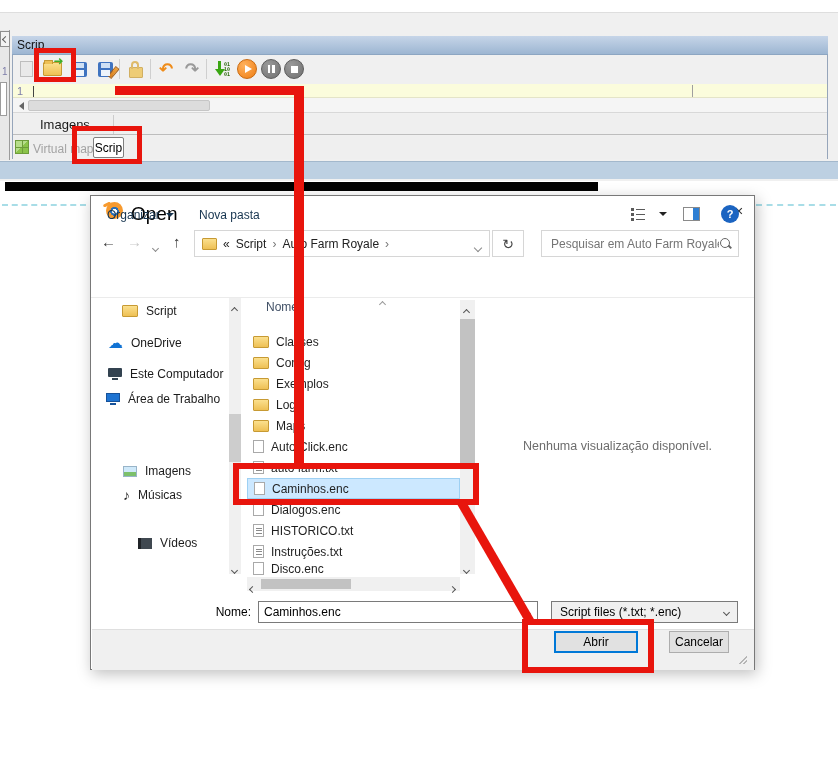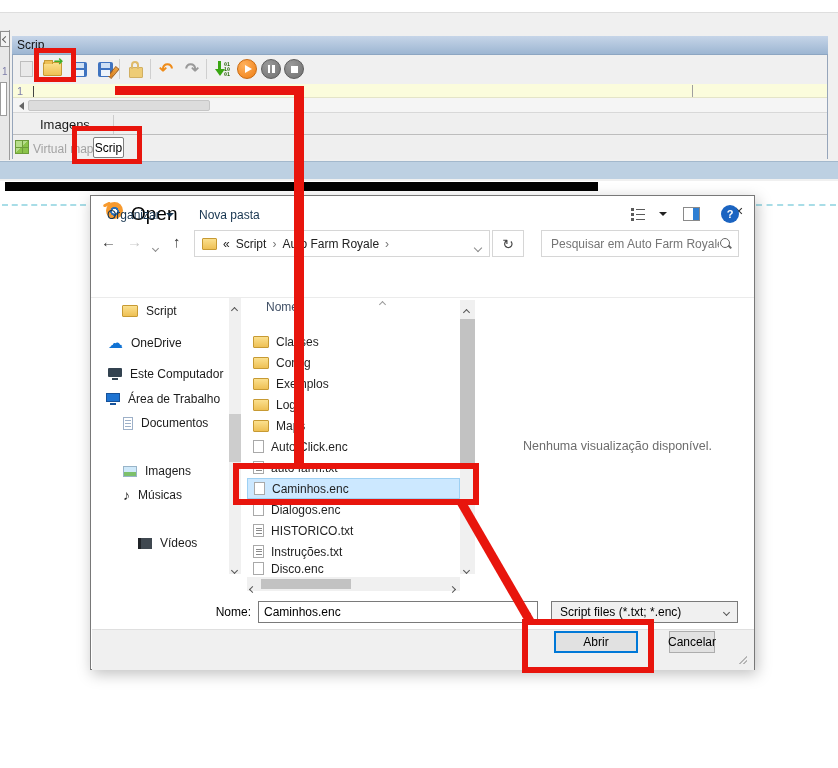--- a/index.html
+++ b/index.html
@@ -320,28 +320,20 @@
         </span>
         <span>Este Computador</span>
       </div>
     <div class="abs srow" style="top:192px;padding-left:14px">
       <span class="i-desk">
           <i></i>
           <b></b>
         </span>
         <span>Área de Trabalho</span>
       </div>
-    <div class="abs srow" style="top:216px;padding-left:31px">
-      <span class="i-doc">
-          <i></i>
-          <i></i>
-          <i></i>
-        </span>
-        <span>Documentos</span>
-      </div>
     <div class="abs srow" style="top:264px;padding-left:31px">
       <span class="i-pic"></span>
         <span>Imagens</span>
       </div>
     <div class="abs srow" style="top:288px;padding-left:31px">
       <span class="i-mus">♪</span>
         <span>Músicas</span>
       </div>
     <div class="abs srow" style="top:336px;padding-left:46px">
       <span class="i-vid"></span>
@@ -436,21 +428,21 @@
       <span style="padding-right:7px"><span class="chev" style="width:4px;height:4px;border-color:#777"></span></span>
     </div>
     <div class="abs typecombo">
       <span>Script files (*.txt; *.enc)</span>
       <span class="chev" style="width:4px;height:4px;border-color:#555"></span>
     </div>
     <div class="abs fband"></div>
     <div class="abs btn primary" style="left:463px;top:435px;width:84px">
       <span>Abrir</span>
       </div>
-    <div class="abs btn" style="left:578px;top:435px;width:46px">
+    <div class="abs btn" style="left:578px;top:435px;width:60px">
       <span>Cancelar</span>
       </div>
     <div class="abs grip"></div>
   </div>
 
   <div class="abs ann" style="left:34px;top:48px;width:42px;height:34px"></div>
   <div class="abs ann" style="left:72px;top:126px;width:70px;height:38px"></div>
   <div class="abs annfill" style="left:115px;top:86px;width:189px;height:9px"></div>
   <div class="abs annfill" style="left:294px;top:86px;width:10px;height:382px"></div>
   <div class="abs ann" style="left:233px;top:463px;width:246px;height:42px;border-width:6px"></div>

